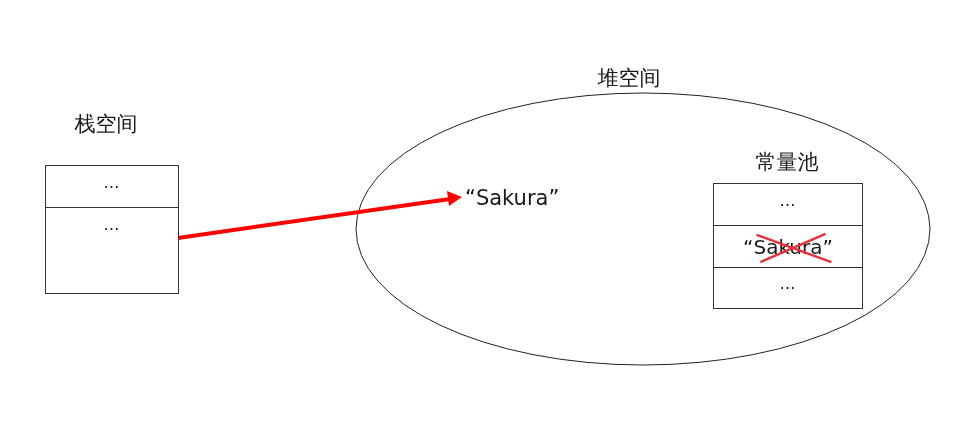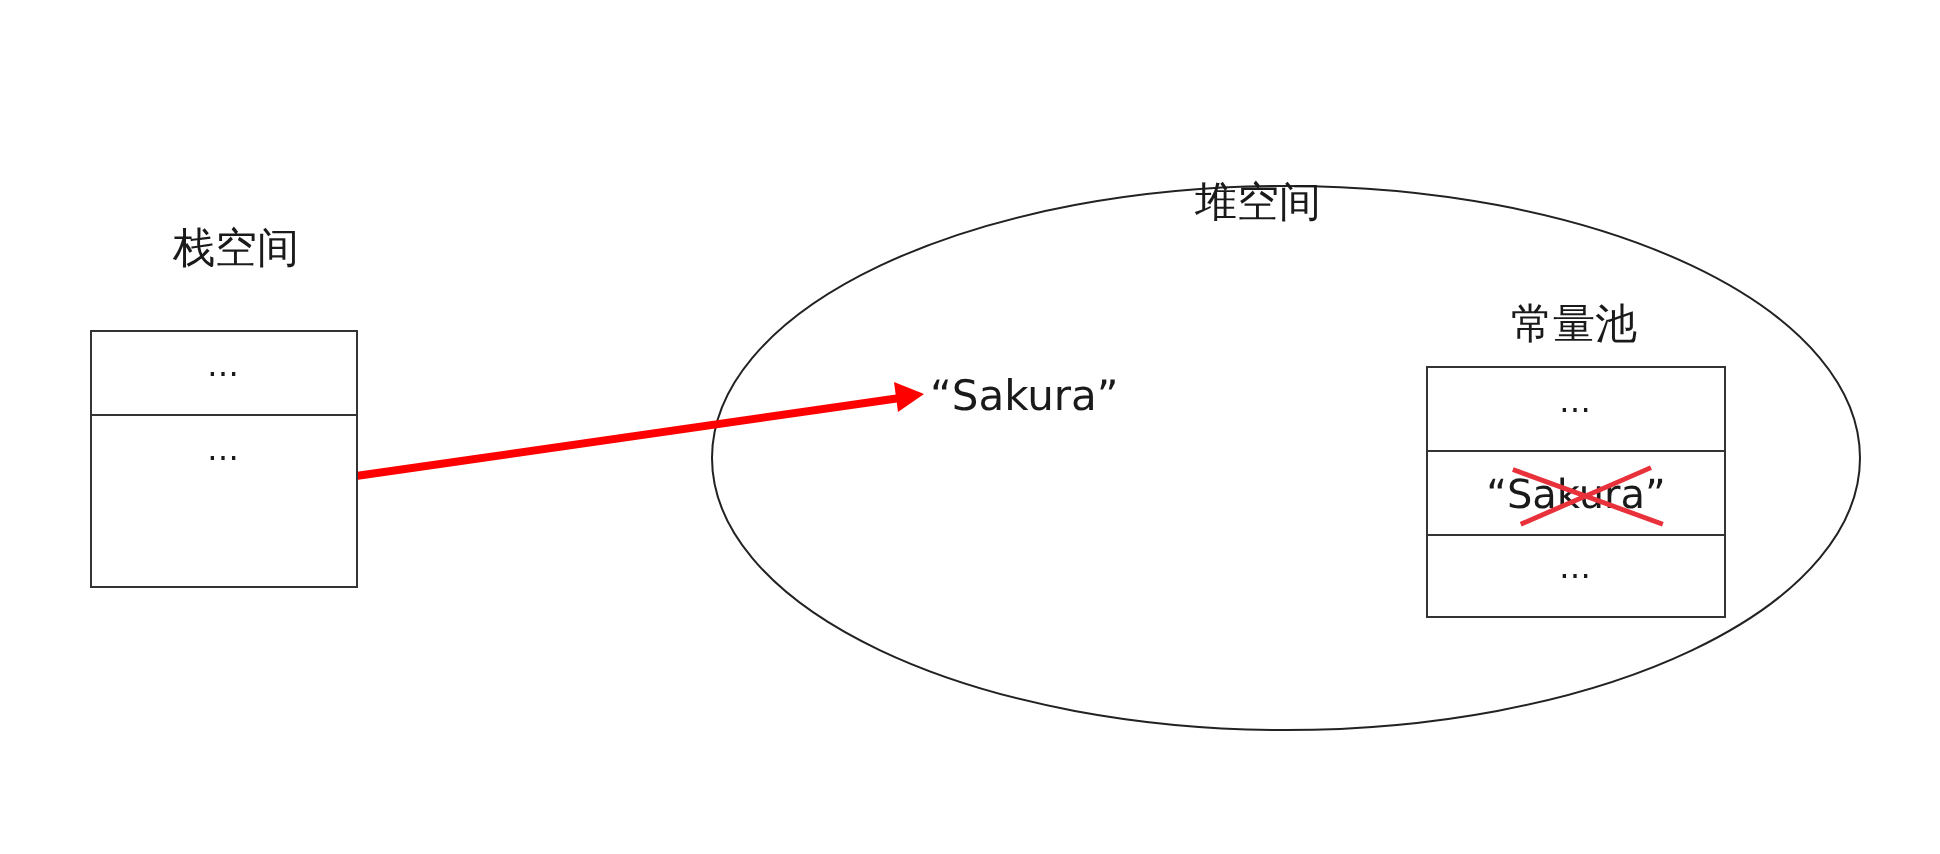--- a/index.html
+++ b/index.html
@@ -19,31 +19,31 @@
 <body>
 
 <svg class="overlay" width="970" height="427">
   <ellipse cx="643" cy="229" rx="287" ry="136" fill="none" stroke="#222" stroke-width="1"></ellipse>
   <g>
     <line x1="178" y1="238" x2="450" y2="199" stroke="#ff0000" stroke-width="4"></line>
     <polygon points="462,197 447,191 449,206" fill="#ff0000"></polygon>
   </g>
 </svg>
 
-<div class="label" style="left:118px; top:110px;">栈空间</div>
+<div class="label" style="left:106px; top:110px;">栈空间</div>
 <div class="mem-box" style="left:45px; top:165px; width:134px; height:129px;">
   <div class="cell" style="height:42px;">
     <span class="dots">…</span>
   </div>
   <div class="cell" style="height:41px;">
     <span class="dots">…</span>
   </div>
 </div>
 
-<div class="label" style="left:629px; top:64px;margin-top:23px;">堆空间</div>
+<div class="label" style="left:629px; top:64px;">堆空间</div>
 <div class="heap-str" style="left:465px; top:186px;">“Sakura”</div>
 
 <div class="label" style="left:787px; top:148px;">常量池</div>
 <div class="mem-box" style="left:713px; top:183px; width:150px; height:126px;">
   <div class="cell" style="height:42px;">
     <span class="dots">…</span>
   </div>
   <div class="cell" style="height:42px;">
     <span>“Sakura”</span>
     <svg class="cross" viewBox="0 0 150 42" preserveAspectRatio="none">

